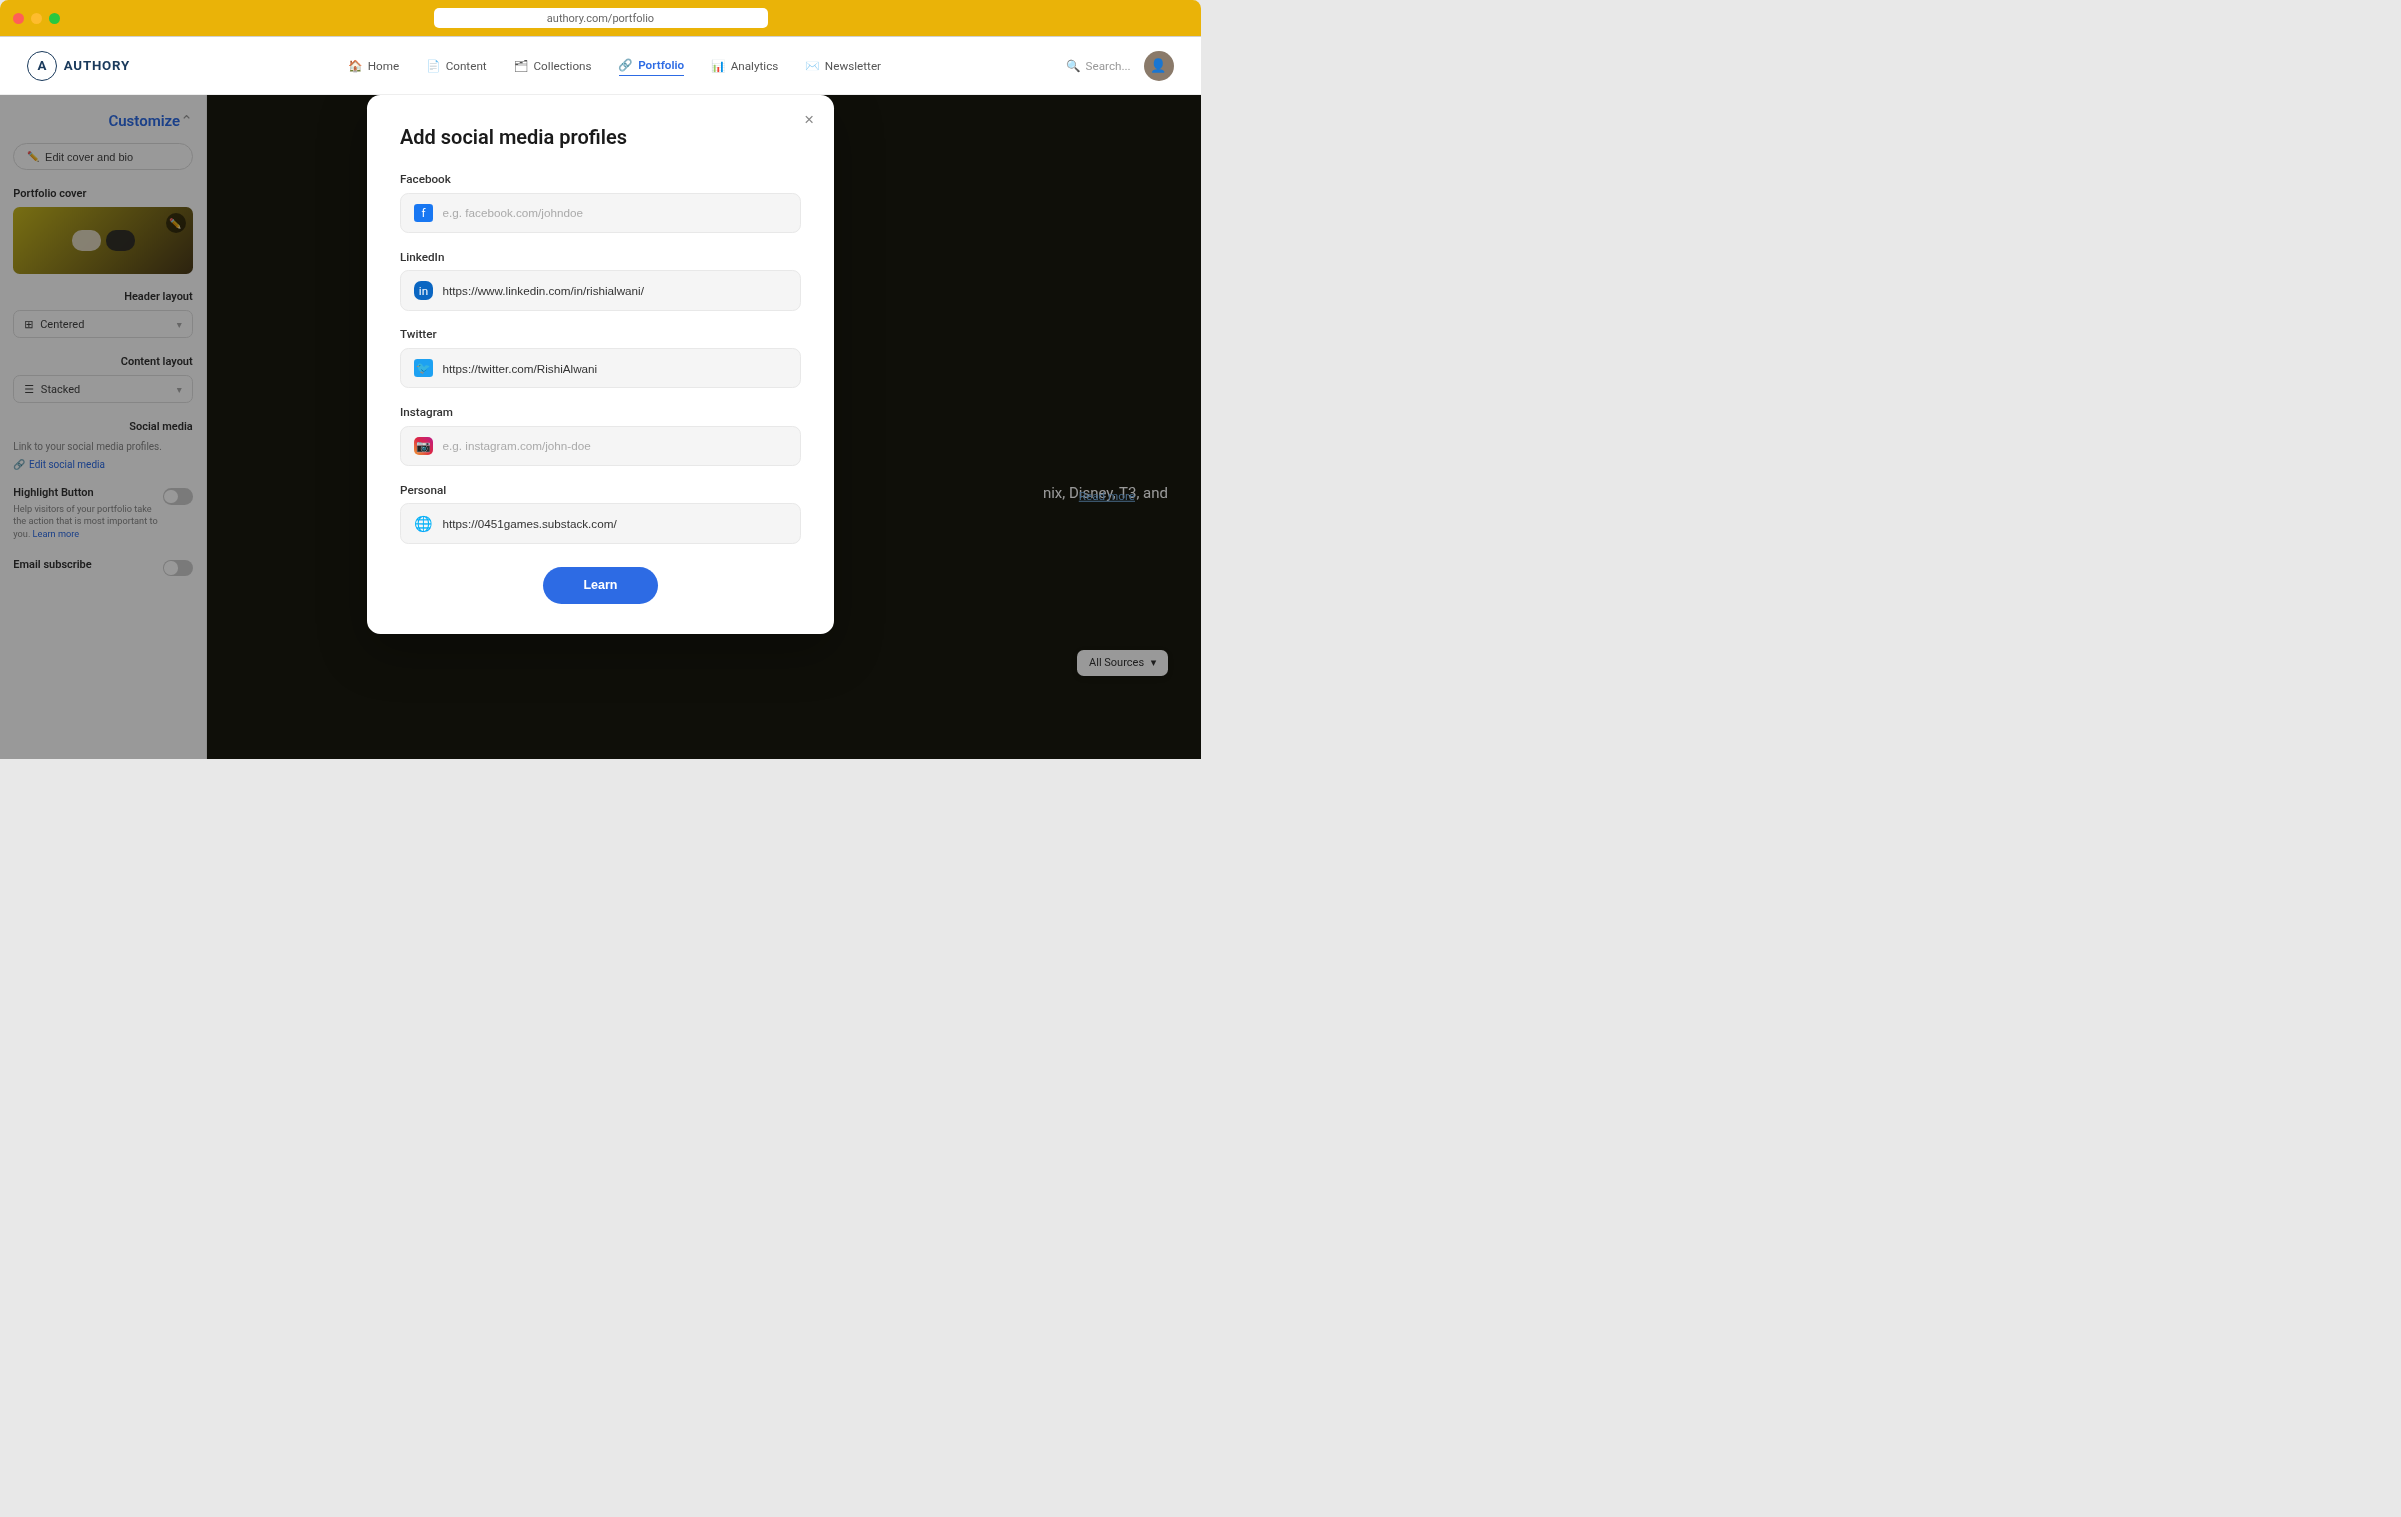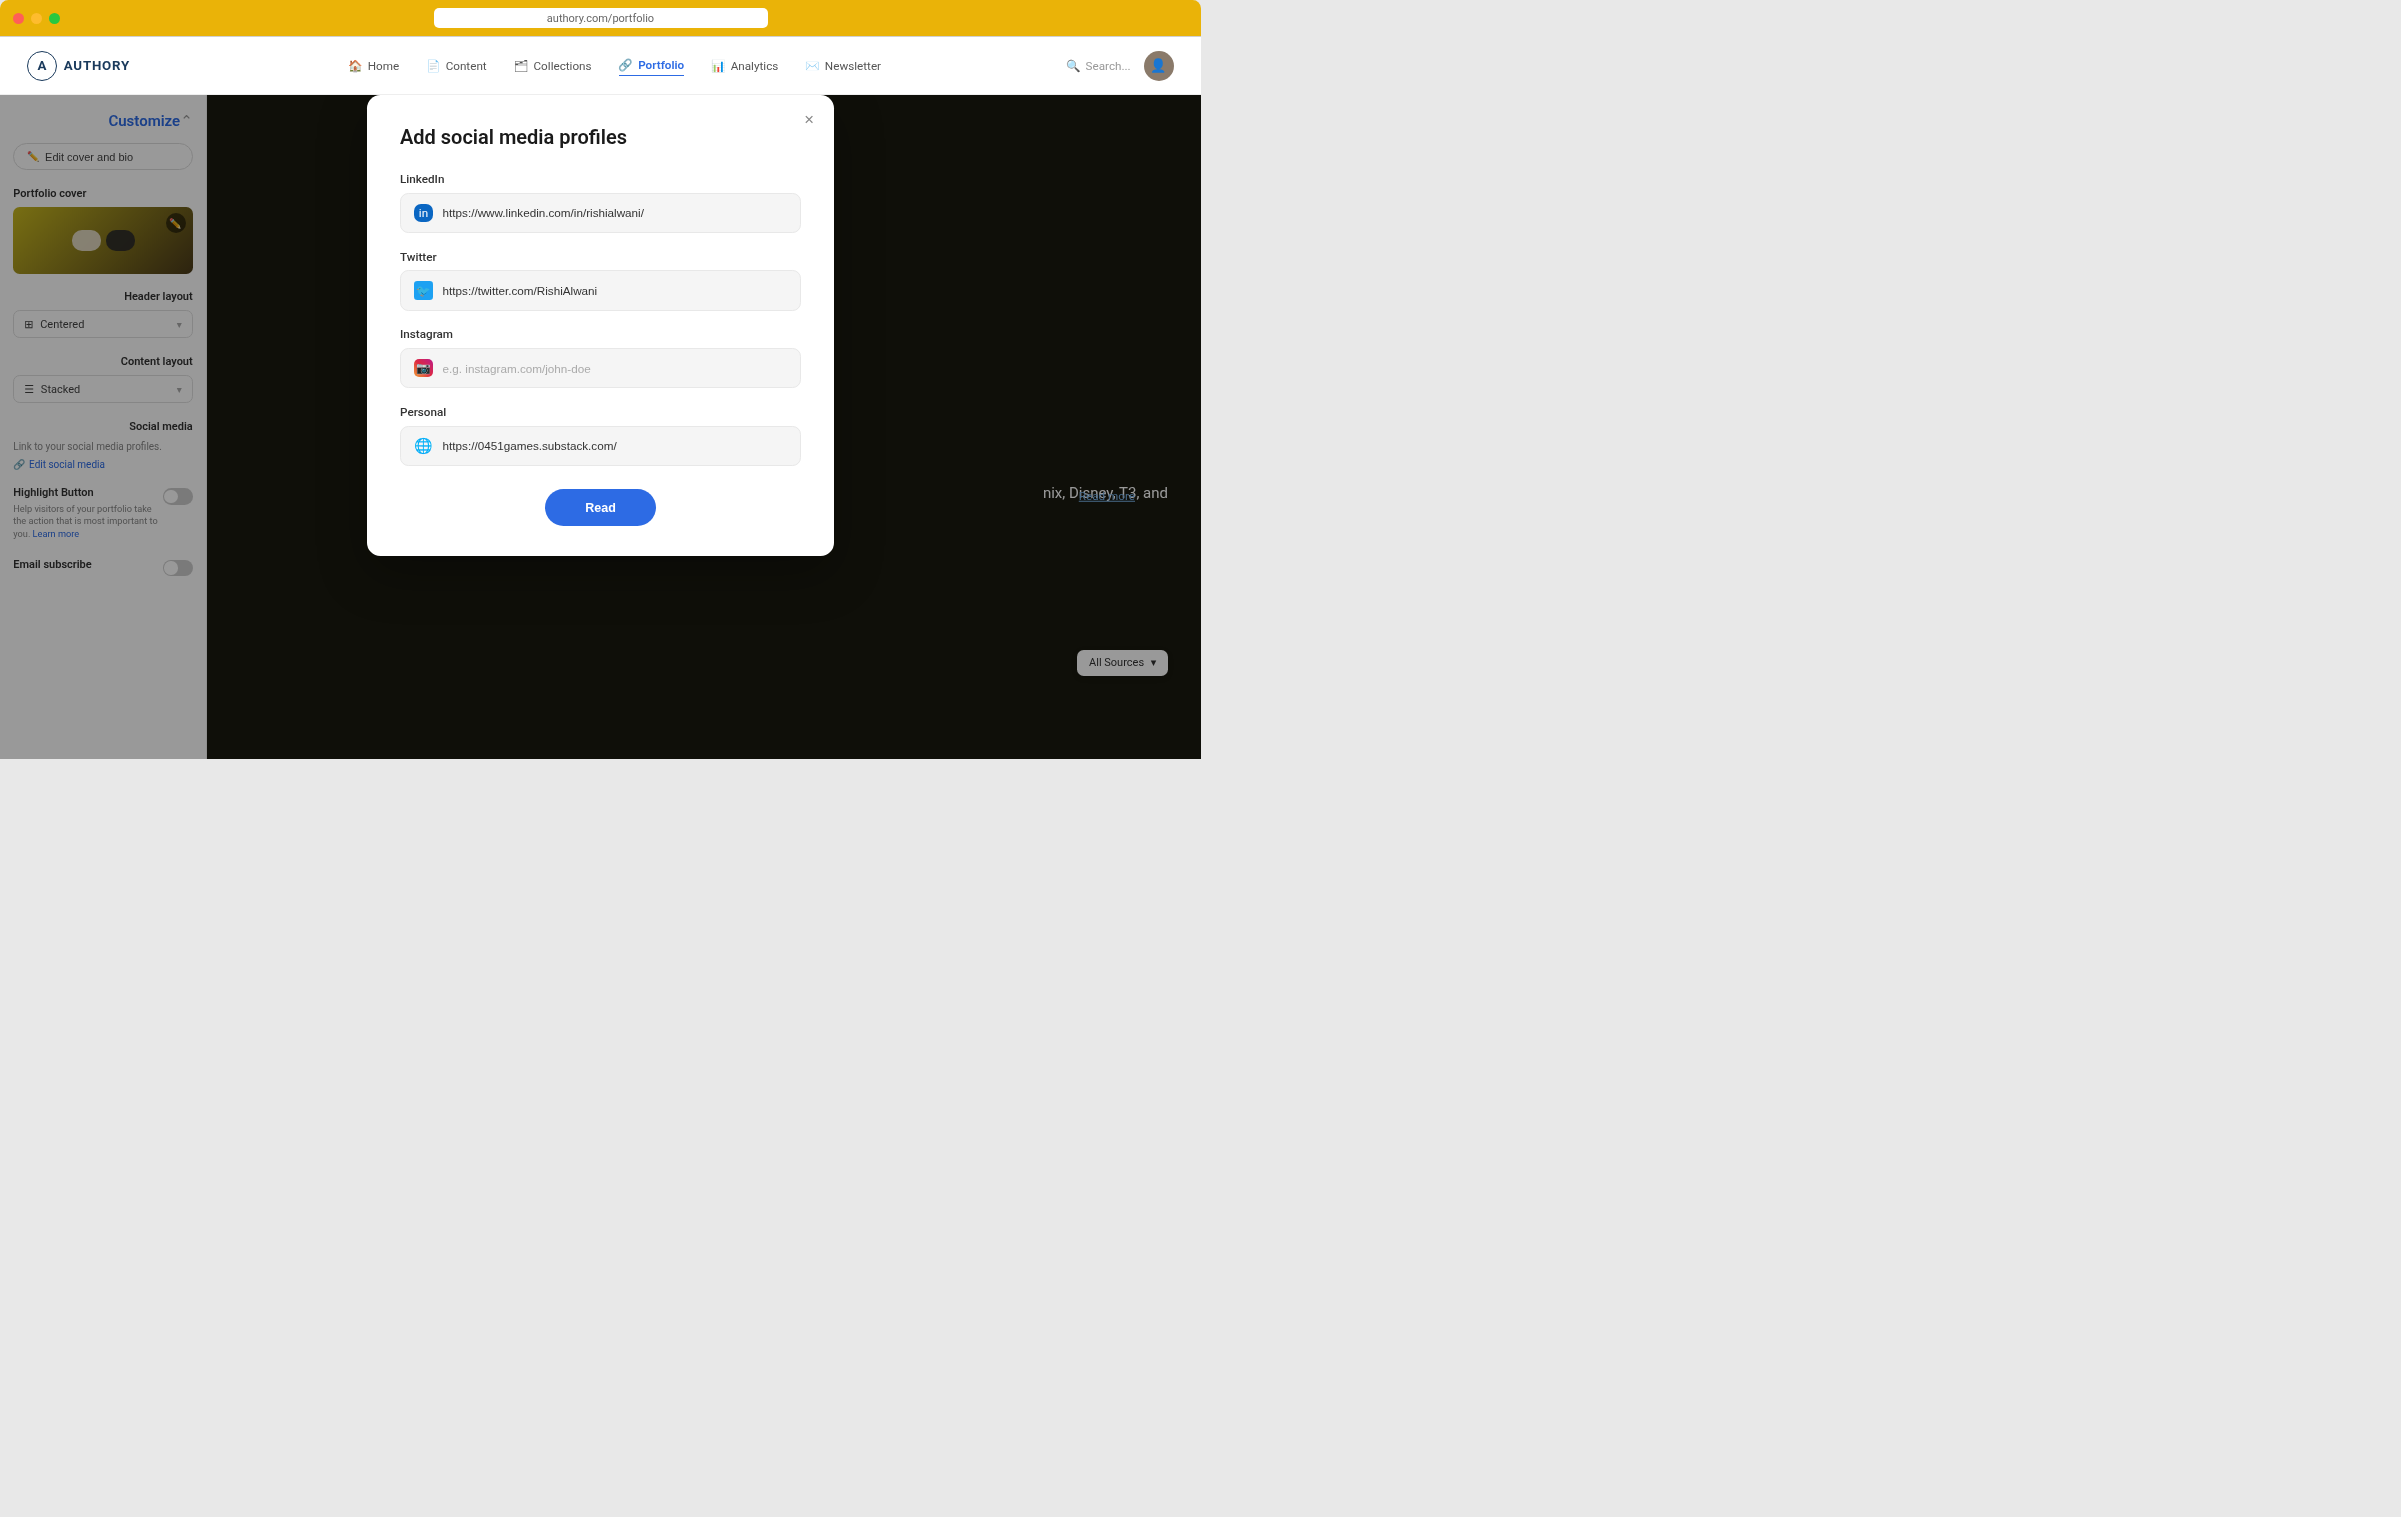--- a/index.html
+++ b/index.html
@@ -627,20 +627,27 @@
         <span>All Sources</span>
         <span>▾</span>
       </div>
     </div>
 
     <div class="modal-overlay">
       <div class="modal">
         <h2 class="modal-title">Add social media profiles</h2>
         <button class="modal-close">×</button>
 
+        <div class="form-field">
+          <label class="form-label">Facebook</label>
+          <div class="input-row">
+            <div class="social-icon icon-facebook">f</div>
+            <input type="text" placeholder="e.g. facebook.com/johndoe" style="">
+          </div>
+        </div>
 
         <div class="form-field">
           <label class="form-label">LinkedIn</label>
           <div class="input-row">
             <div class="social-icon icon-linkedin">in</div>
             <input type="text" value="https://www.linkedin.com/in/rishialwani/" style="">
           </div>
         </div>
 
         <div class="form-field">
@@ -660,19 +667,19 @@
         </div>
 
         <div class="form-field">
           <label class="form-label">Personal</label>
           <div class="input-row">
             <div class="social-icon icon-web">🌐</div>
             <input type="text" value="https://0451games.substack.com/" style="">
           </div>
         </div>
 
-        <button class="save-btn">Read</button>
+        <button class="save-btn">Learn</button>
       </div>
     </div>
 
   </div>
 </div>
 
 
 </body></html>

